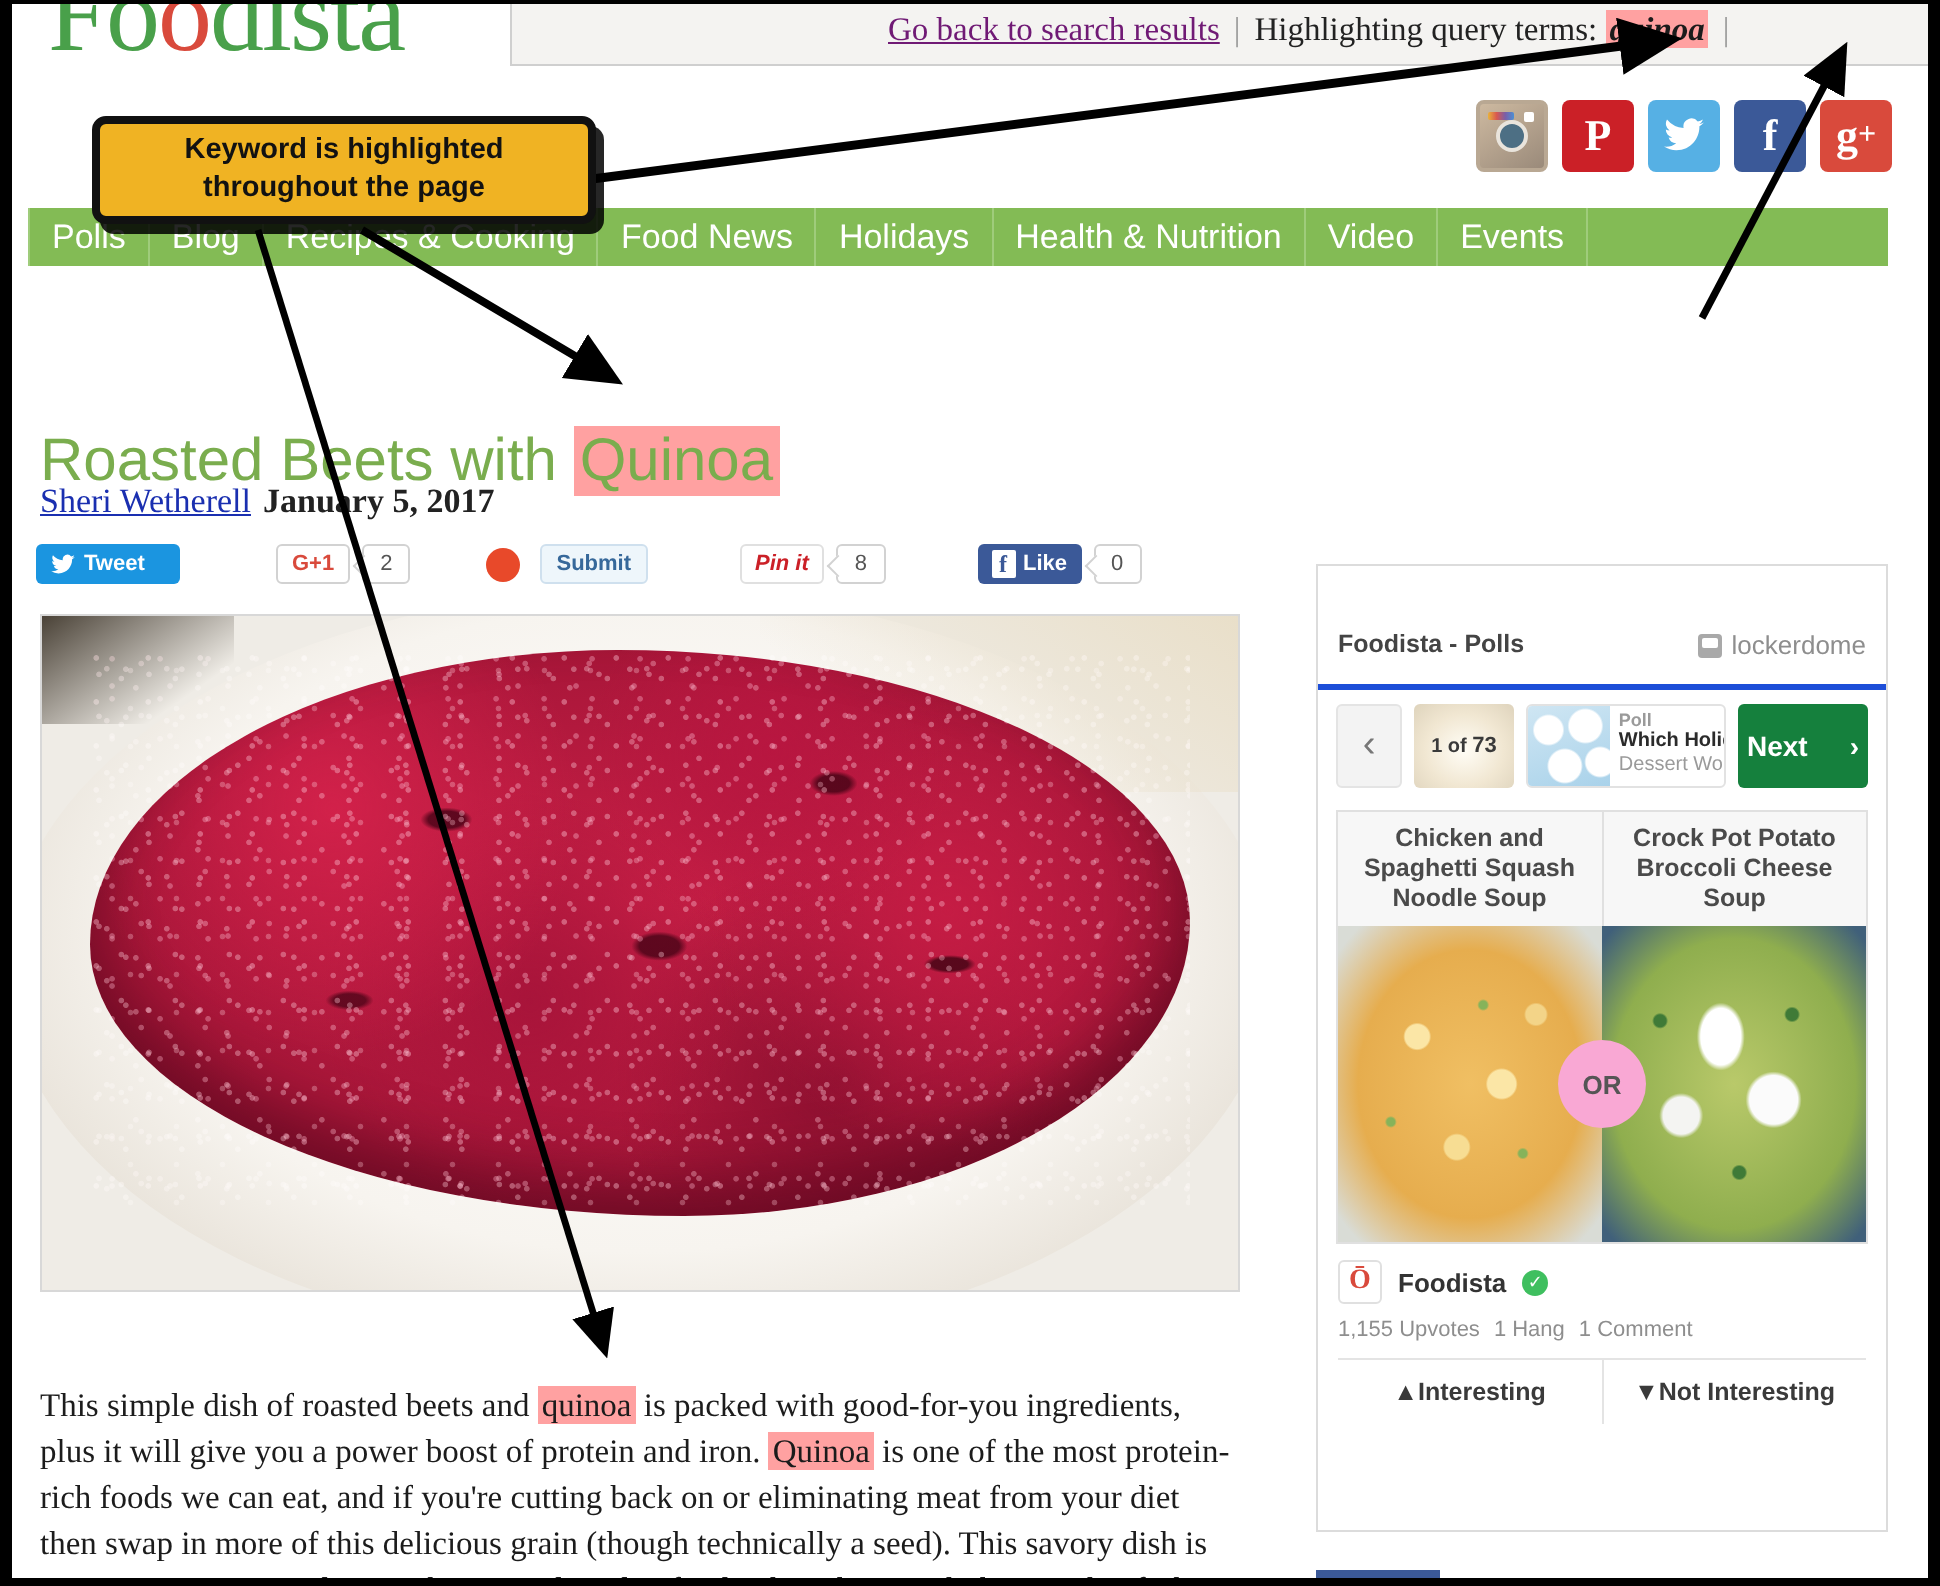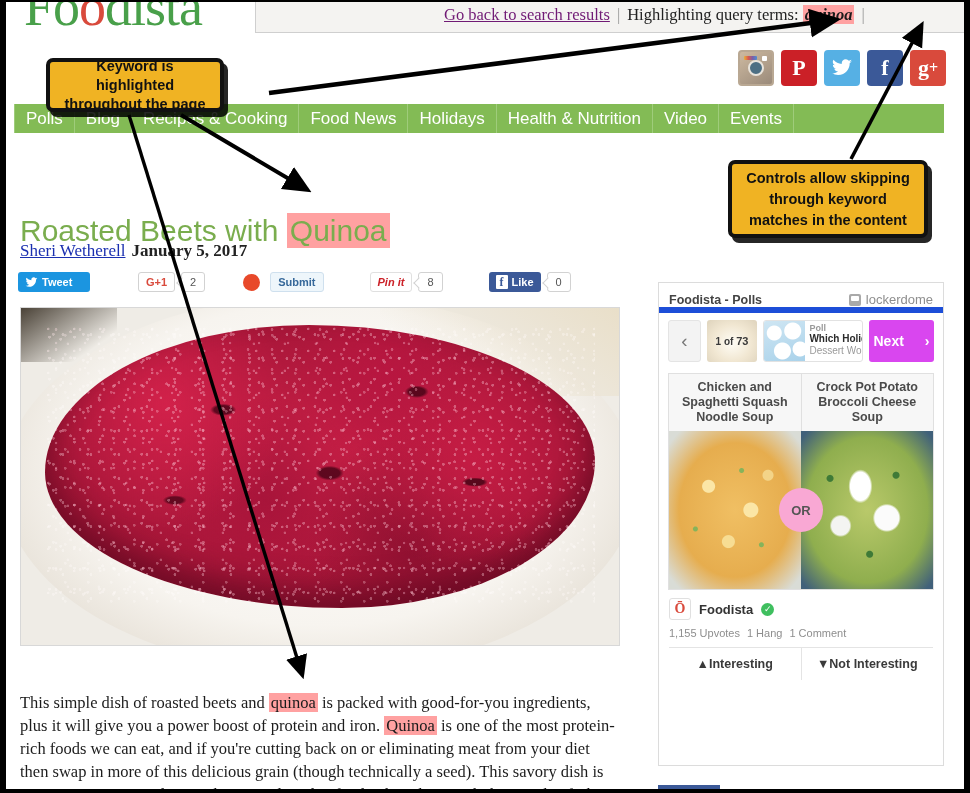--- a/index.html
+++ b/index.html
@@ -185,23 +185,23 @@
   }
   .copy .hl { background:#ffa1a1; font-style:normal; font-weight:normal; }
 
   
   .poll {
     position:absolute; left:652px; top:280px; width:286px; height:484px;
     background:#fff; border:1px solid #dcdcdc;
     font-family:"Liberation Sans", sans-serif;
   }
   .poll-head {
-    height:30px; border-bottom:6px solid #1d4ed8;
-    display:flex; align-items:flex-end; justify-content:space-between;
-    padding:0 10px; font-size:12.5px; color:#444; font-weight:bold;
+    height:30px; border-bottom:3px solid #1d4ed8;
+    display:flex; align-items:flex-start; justify-content:space-between;
+    padding:0 10px; font-size:12.5px; color:#444; font-weight:bold;margin-top:32px;
   }
   .ld { display:flex; align-items:center; gap:5px; color:#8e8e8e; font-weight:normal; font-size:13px;}
   .ld-sq { width:12px;height:12px;background:#a9a9a9;border-radius:2px; position:relative;}
   .ld-sq::after{content:"";position:absolute;left:2px;top:2px;width:8px;height:5px;background:#fff;border-radius:1px;}
   .carousel { display:flex; align-items:center; gap:6px; padding:7px 9px 5px 9px; }
   .car-prev {
     width:33px;height:42px;background:#f3f3f3;border:1px solid #e4e4e4;border-radius:3px;
     display:flex;align-items:center;justify-content:center;color:#777;font-size:19px;
   }
   .car-thumb1 {
@@ -221,21 +221,21 @@
                radial-gradient(circle at 70% 25%, #ffffff 0 8px, transparent 9px),
                radial-gradient(circle at 45% 75%, #ffffff 0 8px, transparent 9px),
                radial-gradient(circle at 88% 70%, #ffffff 0 7px, transparent 8px),
                linear-gradient(160deg,#cfe6f3,#a9d2ea);
   }
   .car-card-txt { padding:2px 4px; overflow:hidden; white-space:nowrap; }
   .car-card-txt .pl { font-size:9px; color:#9a9a9a; font-weight:bold; }
   .car-card-txt .t1 { font-size:10px; color:#2b2b2b; font-weight:bold; line-height:12px;}
   .car-card-txt .t2 { font-size:10px; color:#9a9a9a; line-height:12px;}
   .car-next {
-    width:65px;height:42px;background:#d946ef;border-radius:3px;color:#fff;
+    width:65px;height:42px;background:#15803d;border-radius:3px;color:#fff;
     display:flex;align-items:center;justify-content:center;gap:21px;
     font-size:14px;font-weight:bold;
   }
 
   .poll-q {
     display:flex; justify-content:space-between; padding:8px 10px 4px 10px; gap:8px;
   }
   .poll-q h3 {
     margin:0; font-size:15.5px; line-height:20px; color:#2e2e2e; font-weight:bold; max-width:185px;
   }
@@ -309,21 +309,21 @@
   .bw-btn { width:62px; height:16px; background:#3b5998; border-radius:2px;}
 
   
   .callout {
     position:absolute; background:#f0b323; border:4px solid #111; border-radius:7px;
     box-shadow:4px 5px 0 rgba(0,0,0,.85);
     font-family:"Liberation Sans", sans-serif; font-weight:bold; color:#121212;
     text-align:center; display:flex; align-items:center; justify-content:center;
     z-index:40;
   }
-  #callout-1 { left:40px; top:56px; width:178px; height:54px; font-size:14.5px; line-height:19px; padding:0 8px;}
+  #callout-1 { left:40px; top:56px; width:252px; height:54px; font-size:14.5px; line-height:19px; padding:0 8px;}
   #callout-2 { left:722px; top:158px; width:200px; height:78px; font-size:14.5px; line-height:21px; padding:0 6px;}
   svg.anno { position:absolute; left:0; top:0; width:970px; height:793px; pointer-events:none; z-index:35; }
 </style>
 </head>
 <body>
 
 <div id="frame">
 <div id="page">
 
   <div class="logo">F<span>o</span><span class="o-red">o</span>dista</div>
@@ -483,15 +483,14 @@
   <line x1="263" y1="91" x2="828" y2="18" stroke="#000" stroke-width="4.5" marker-end="url(#arrowhead)"></line>
 
   <line x1="175" y1="113" x2="300" y2="187" stroke="#000" stroke-width="4" marker-end="url(#arrowhead)"></line>
 
   <line x1="123" y1="113" x2="296" y2="672" stroke="#000" stroke-width="3.4" marker-end="url(#arrowhead)"></line>
 
   <line x1="845" y1="157" x2="915" y2="24" stroke="#000" stroke-width="3.6" marker-end="url(#arrowhead)"></line>
 </svg>
 
 <div class="callout" id="callout-1">Keyword is highlighted throughout the page</div>
-<div class="callout" id="callout-2">Controls allow skipping through keyword matches in the content</div>
 
 </div>
 
 </body></html>

